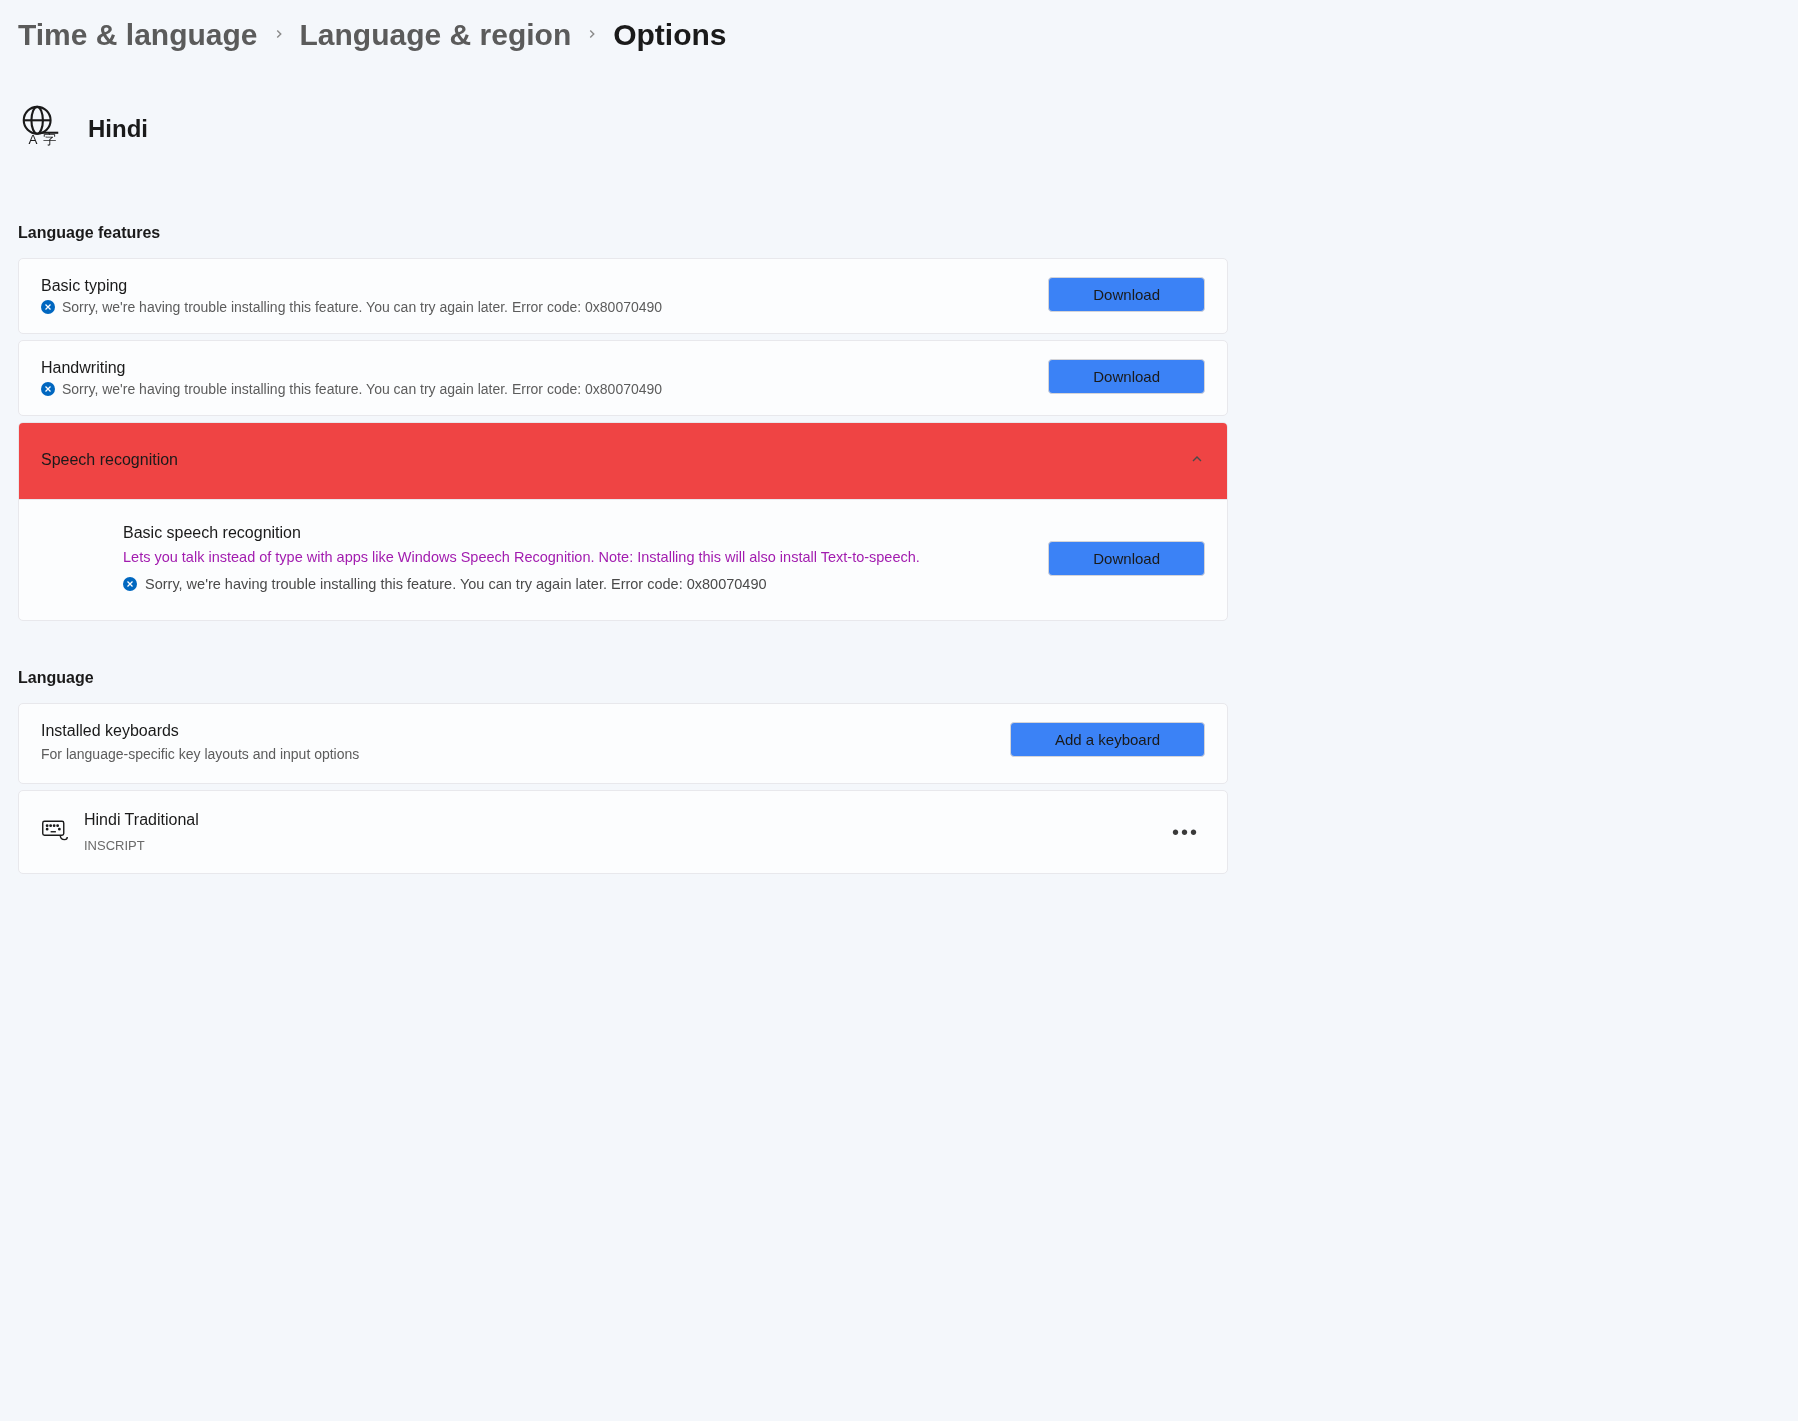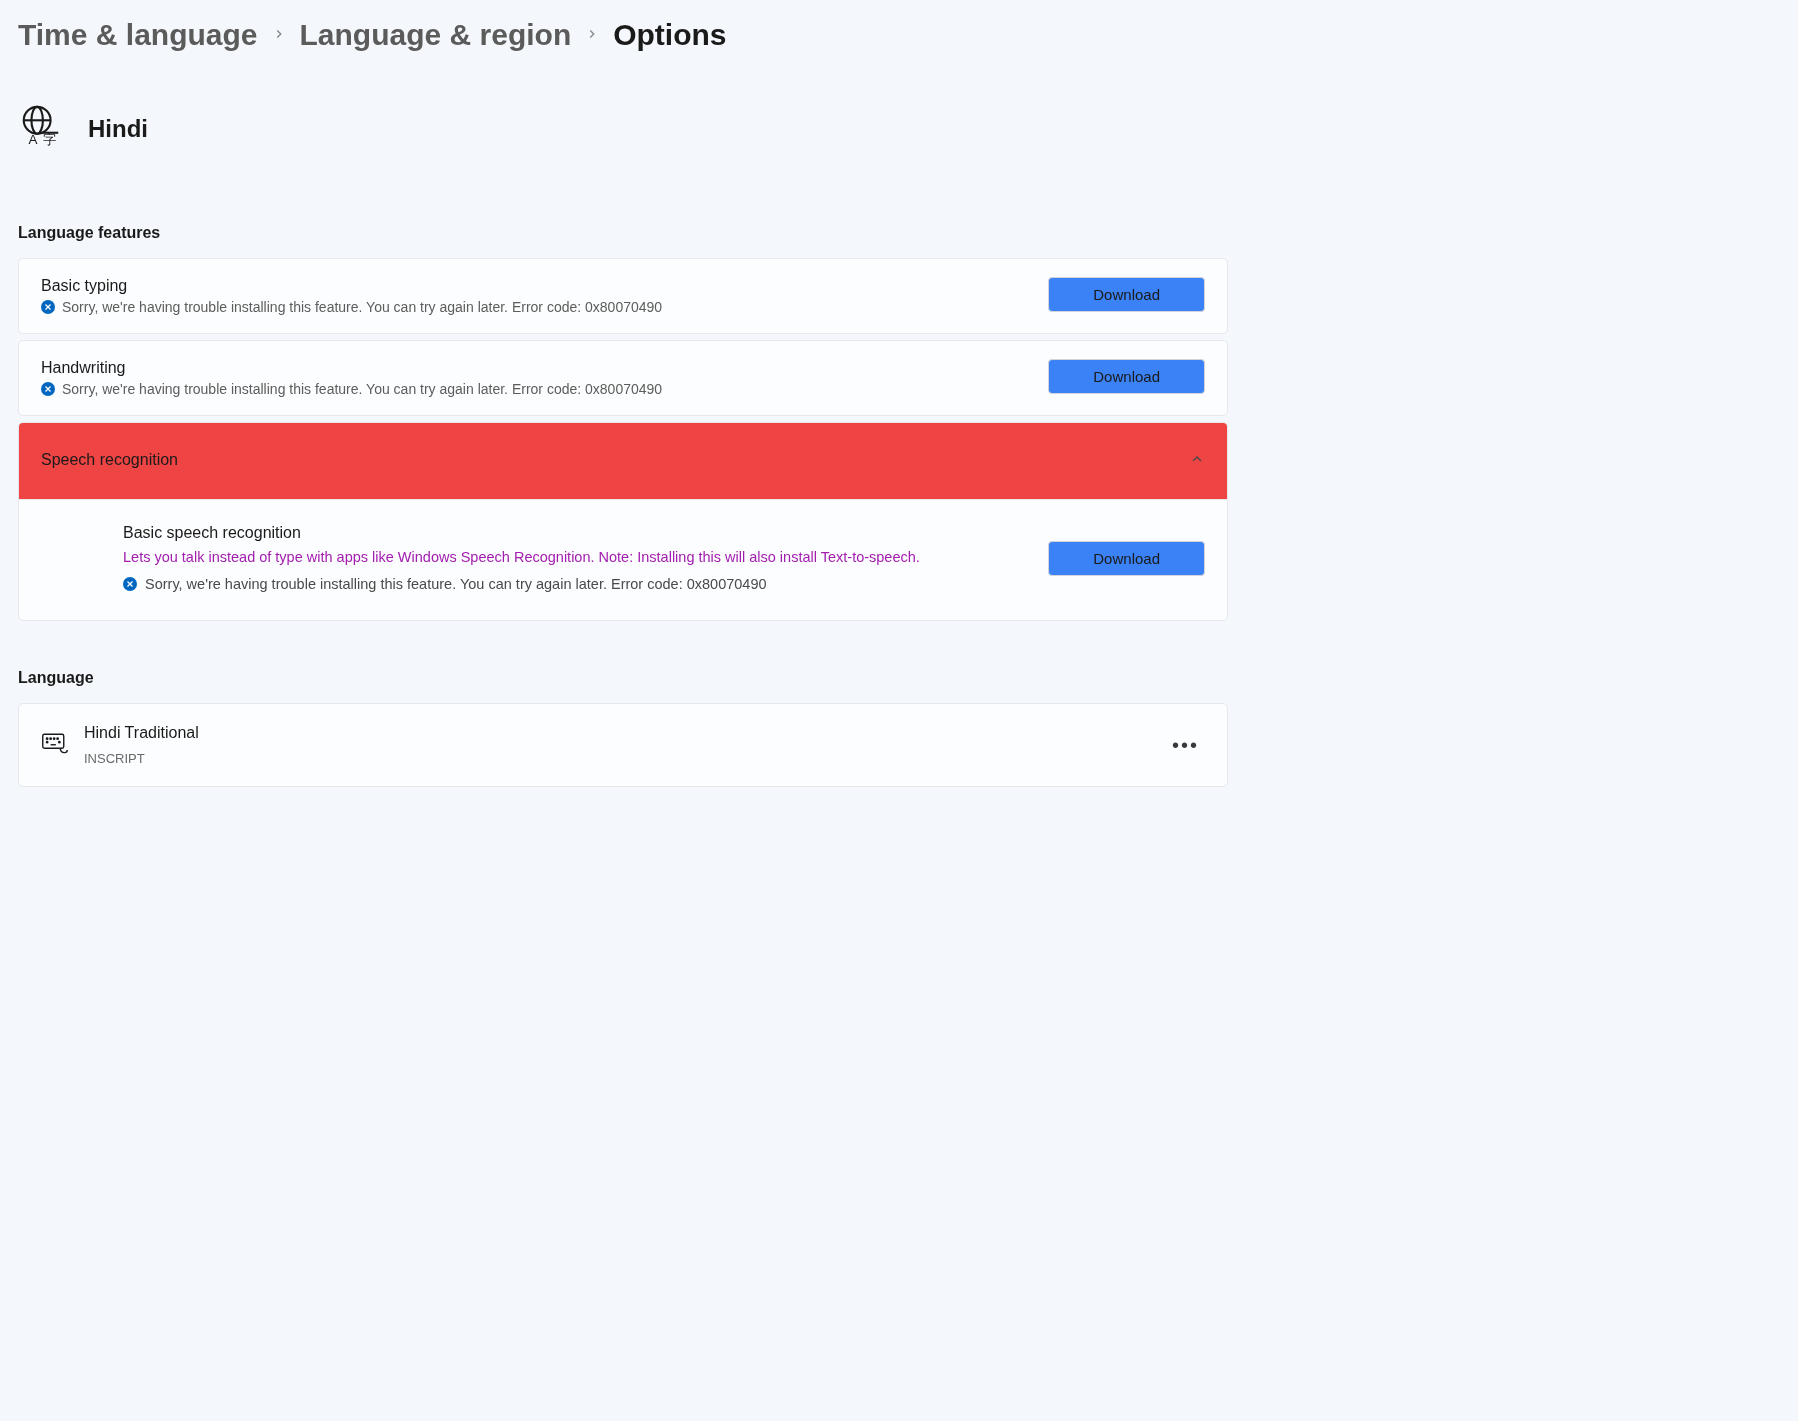--- a/index.html
+++ b/index.html
@@ -301,20 +301,29 @@
         </div>
         <button class="btn">Download</button>
       </div>
     </div>
   </div>
 
   <div class="section-gap"></div>
 
   <div class="section-title">Language</div>
 
+  <div class="card">
+    <div class="card-row">
+      <div class="card-text">
+        <div class="card-title">Installed keyboards</div>
+        <div class="card-sub">For language-specific key layouts and input options</div>
+      </div>
+      <button class="btn">Add a keyboard</button>
+    </div>
+  </div>
 
   <div class="card kb-card">
     <span>
       <svg viewBox="0 0 32 32" fill="none" stroke="#1a1a1a" stroke-width="1.6">
         <rect x="2" y="6" width="24" height="16" rx="2"></rect>
         <circle cx="7" cy="11" r="0.8" fill="#1a1a1a"></circle>
         <circle cx="11" cy="11" r="0.8" fill="#1a1a1a"></circle>
         <circle cx="15" cy="11" r="0.8" fill="#1a1a1a"></circle>
         <circle cx="19" cy="11" r="0.8" fill="#1a1a1a"></circle>
         <circle cx="7" cy="15" r="0.8" fill="#1a1a1a"></circle>

